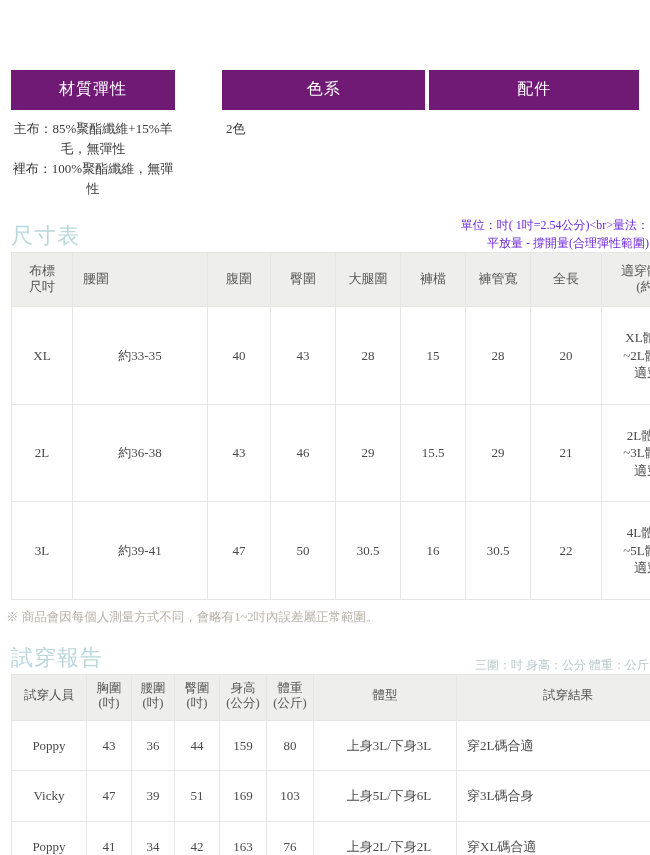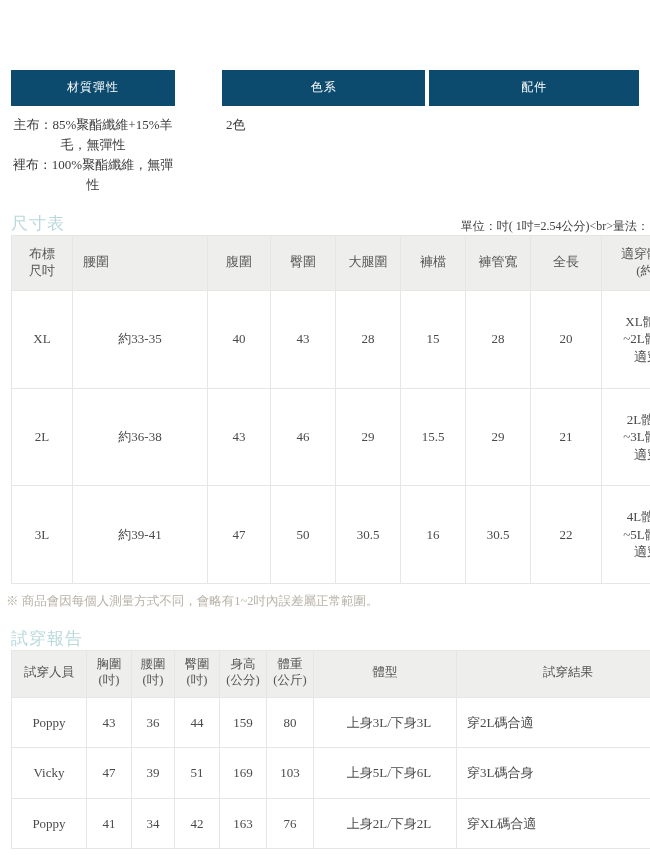--- a/index.html
+++ b/index.html
@@ -23,23 +23,23 @@
   }
 
   
   .spec-bar {
     display: flex;
     width: 628px;
     margin: 0 auto 0 11px;
     gap: 4px;
   }
   .spec-bar .spec-head {
-    background: #0c4a6e;
+    background: #701a75;
     color: #ffffff;
-    font-size: 12px;
+    font-size: 16px;
     text-align: center;
     padding: 9px 0 10px 0;
     letter-spacing: 1px;
   }
   .spec-col-1 { width: 183px; }
   .spec-col-2 { width: 227px; margin-left: 43px; }
   .spec-col-3 { width: 234px; font-family: Liberation Serif, serif; }
 
   .spec-body {
     display: flex;
@@ -60,28 +60,28 @@
   
   .sec-row {
     width: 638px;
     margin-left: 11px;
     display: flex;
     align-items: flex-end;
     justify-content: space-between;
     margin-top: 16px;
   }
   .sec-title {
-    font-size: 17px;
+    font-size: 22px;
     color: #b9d8dd;
     letter-spacing: 1px;
     line-height: 1.4;
   }
   .sec-note {
     font-size: 12px;
-    color: #404040;
+    color: #6d28d9;
     text-align: right;
     line-height: 1.5;
     max-width: 420px;
   }
   .sec-note-2 { color: #b7c9cc; }
 
   
   table.grid {
     border-collapse: collapse;
     width: 628px;
@@ -173,20 +173,21 @@
       <div>裡布：100%聚酯纖維，無彈性</div>
     </div>
     <div class="spec-cell c2 spec-col-2">2色</div>
     <div class="spec-cell c3 spec-col-3"></div>
   </div>
 
   <div class="sec-row">
     <div class="sec-title">尺寸表</div>
     <div class="sec-note">
       <div>單位：吋( 1吋=2.54公分)&lt;br&gt;量法：</div>
+      <div>平放量 - 撐開量(合理彈性範圍)</div>
     </div>
   </div>
 
   <table class="grid size">
     <thead>
       <tr>
         <th class="size-c0">
           <div>布標</div>
           <div>尺吋</div>
         </th>
@@ -249,20 +250,21 @@
           <div>適穿</div>
         </td>
       </tr>
     </tbody>
   </table>
 
   <div class="tbl-note">※ 商品會因每個人測量方式不同，會略有1~2吋內誤差屬正常範圍。</div>
 
   <div class="sec-row">
     <div class="sec-title">試穿報告</div>
+    <div class="sec-note sec-note-2">三圍：吋 身高：公分 體重：公斤</div>
   </div>
 
   <table class="grid fit">
     <thead>
       <tr>
         <th class="fit-c0">
           <div>試穿人員</div>
         </th>
         <th class="fit-c1">
           <div>胸圍</div>

